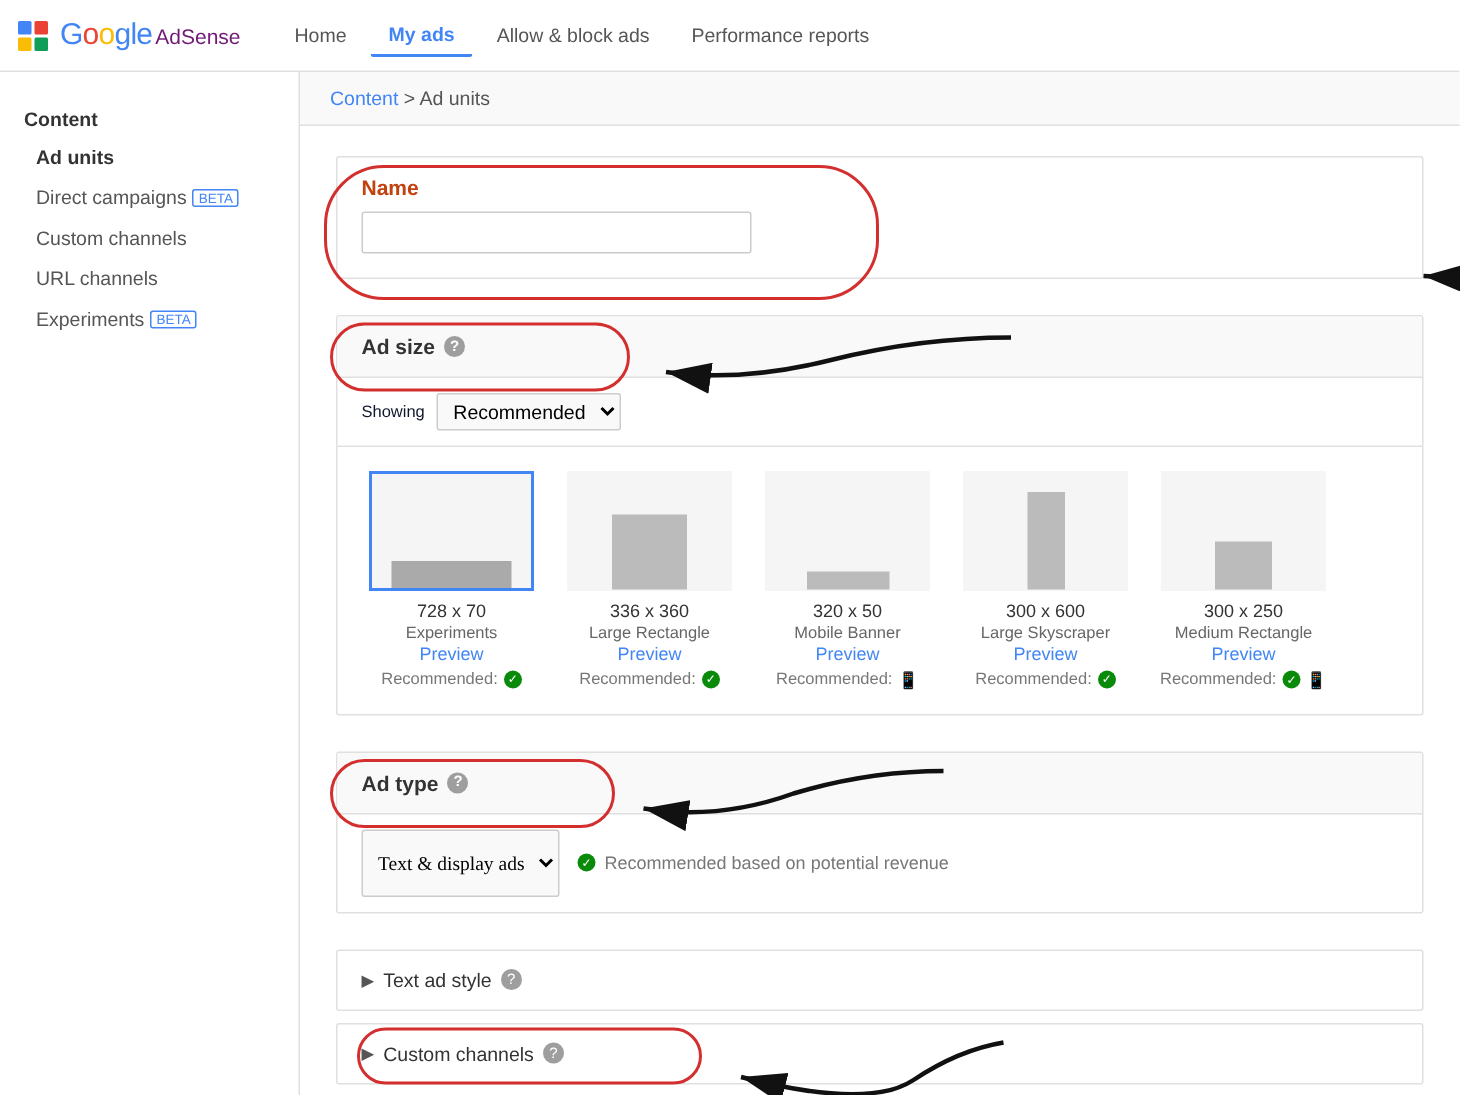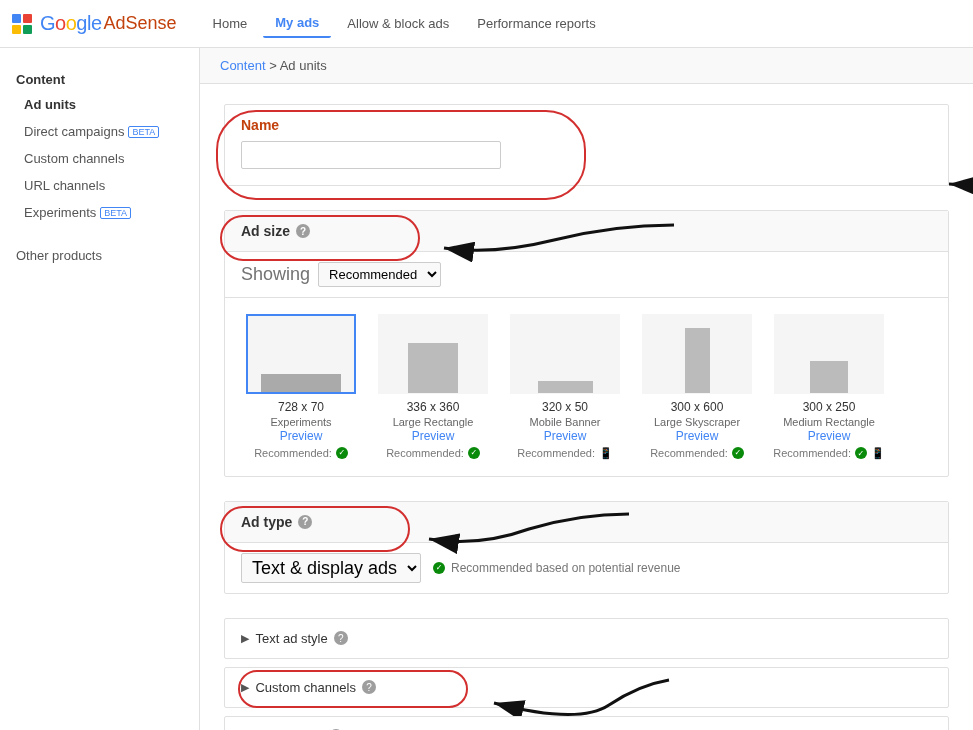--- a/index.html
+++ b/index.html
@@ -35,22 +35,22 @@
       font-size: 20px;
       color: #4285f4;
       font-weight: 300;
       letter-spacing: -0.5px;
     }
     .logo-text .g { color: #4285f4; }
     .logo-text .o1 { color: #ea4335; }
     .logo-text .o2 { color: #fbbc05; }
     .logo-text .gle { color: #4285f4; }
     .logo-adsense {
-      font-size: 18px;
-      color: #c2410c;
+      font-size: 14px;
+      color: #701a75;
       font-weight: 300;
       margin-left: 2px;
     }
     .nav-links {
       display: flex;
       align-items: center;
       gap: 4px;
     }
     .nav-link {
       padding: 6px 12px;
@@ -171,21 +171,21 @@
       background: #fff;
       margin-bottom: 24px;
     }
     .showing-row {
       display: flex;
       align-items: center;
       gap: 8px;
       padding: 10px 16px;
       border-bottom: 1px solid #e0e0e0;
     }
-    .showing-label { font-size: 18px; color: #737373; }
+    .showing-label { font-size: 11px; color: #0f172a; }
     .showing-select {
       font-size: 13px;
       border: 1px solid #ccc;
       border-radius: 2px;
       padding: 3px 6px;
       background: #f9f9f9;
     }
     .ad-sizes-grid {
       display: flex;
       gap: 12px;
@@ -261,25 +261,26 @@
       background: #fff;
       margin-bottom: 24px;
     }
     .ad-type-row {
       display: flex;
       align-items: center;
       gap: 12px;
       padding: 10px 16px;
     }
     .ad-type-select {
-      font-size: 18px;
+      font-size: 13px;
       border: 1px solid #ccc;
       border-radius: 2px;
-      padding: 3px 6px;
+      padding: 13px 6px;
       background: #f9f9f9;
+      font-family: Liberation Serif, serif;
     }
     .recommended-note {
       display: flex;
       align-items: center;
       gap: 6px;
       font-size: 12px;
       color: #777;
     }
 
     
@@ -349,21 +350,20 @@
       <span>Direct campaigns</span>
       <span class="beta-badge">BETA</span>
     </div>
     <div class="sidebar-item">Custom channels</div>
     <div class="sidebar-item">URL channels</div>
     <div class="sidebar-item">
       <span>Experiments</span>
       <span class="beta-badge">BETA</span>
     </div>
     <div style="height:12px"></div>
-    <div class="sidebar-section-title2">Other products</div>
   </div>
 
   <div class="main-content">
     <div class="breadcrumb">
       <a>Content</a><span> &gt; </span><span>Ad units</span>
     </div>
 
     <div class="form-area" style="position:relative;">
 
       <div style="position:relative; margin-bottom:24px;">

